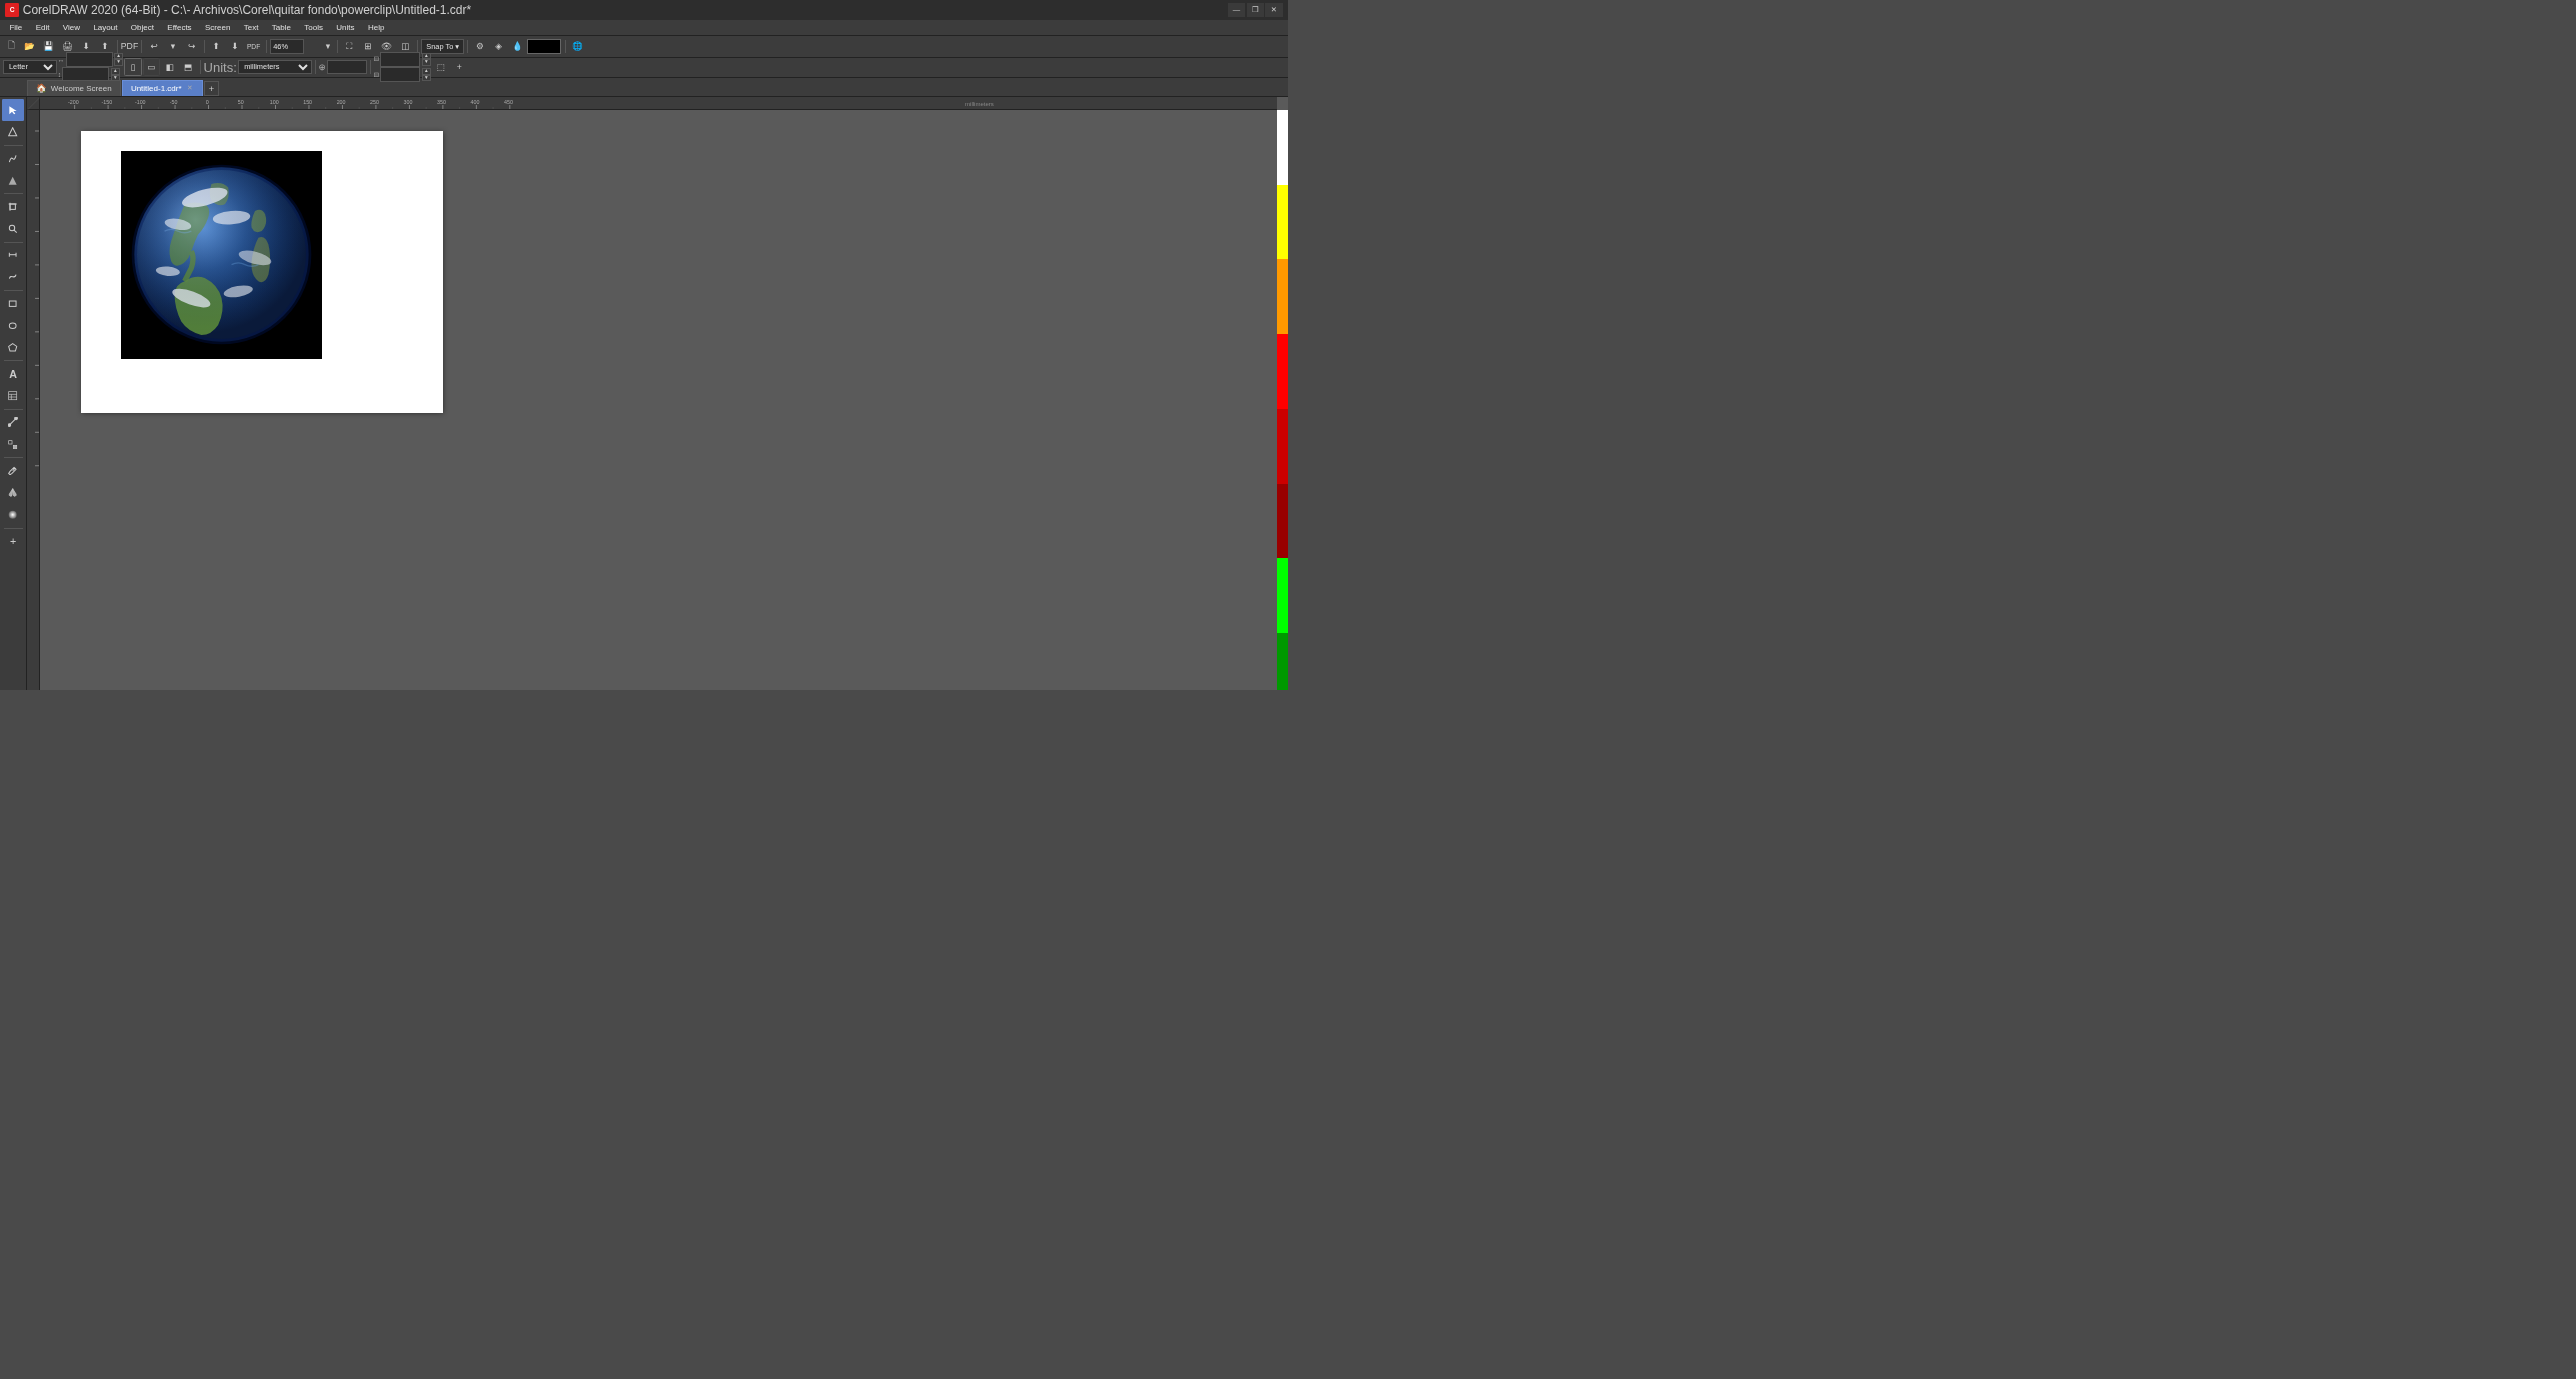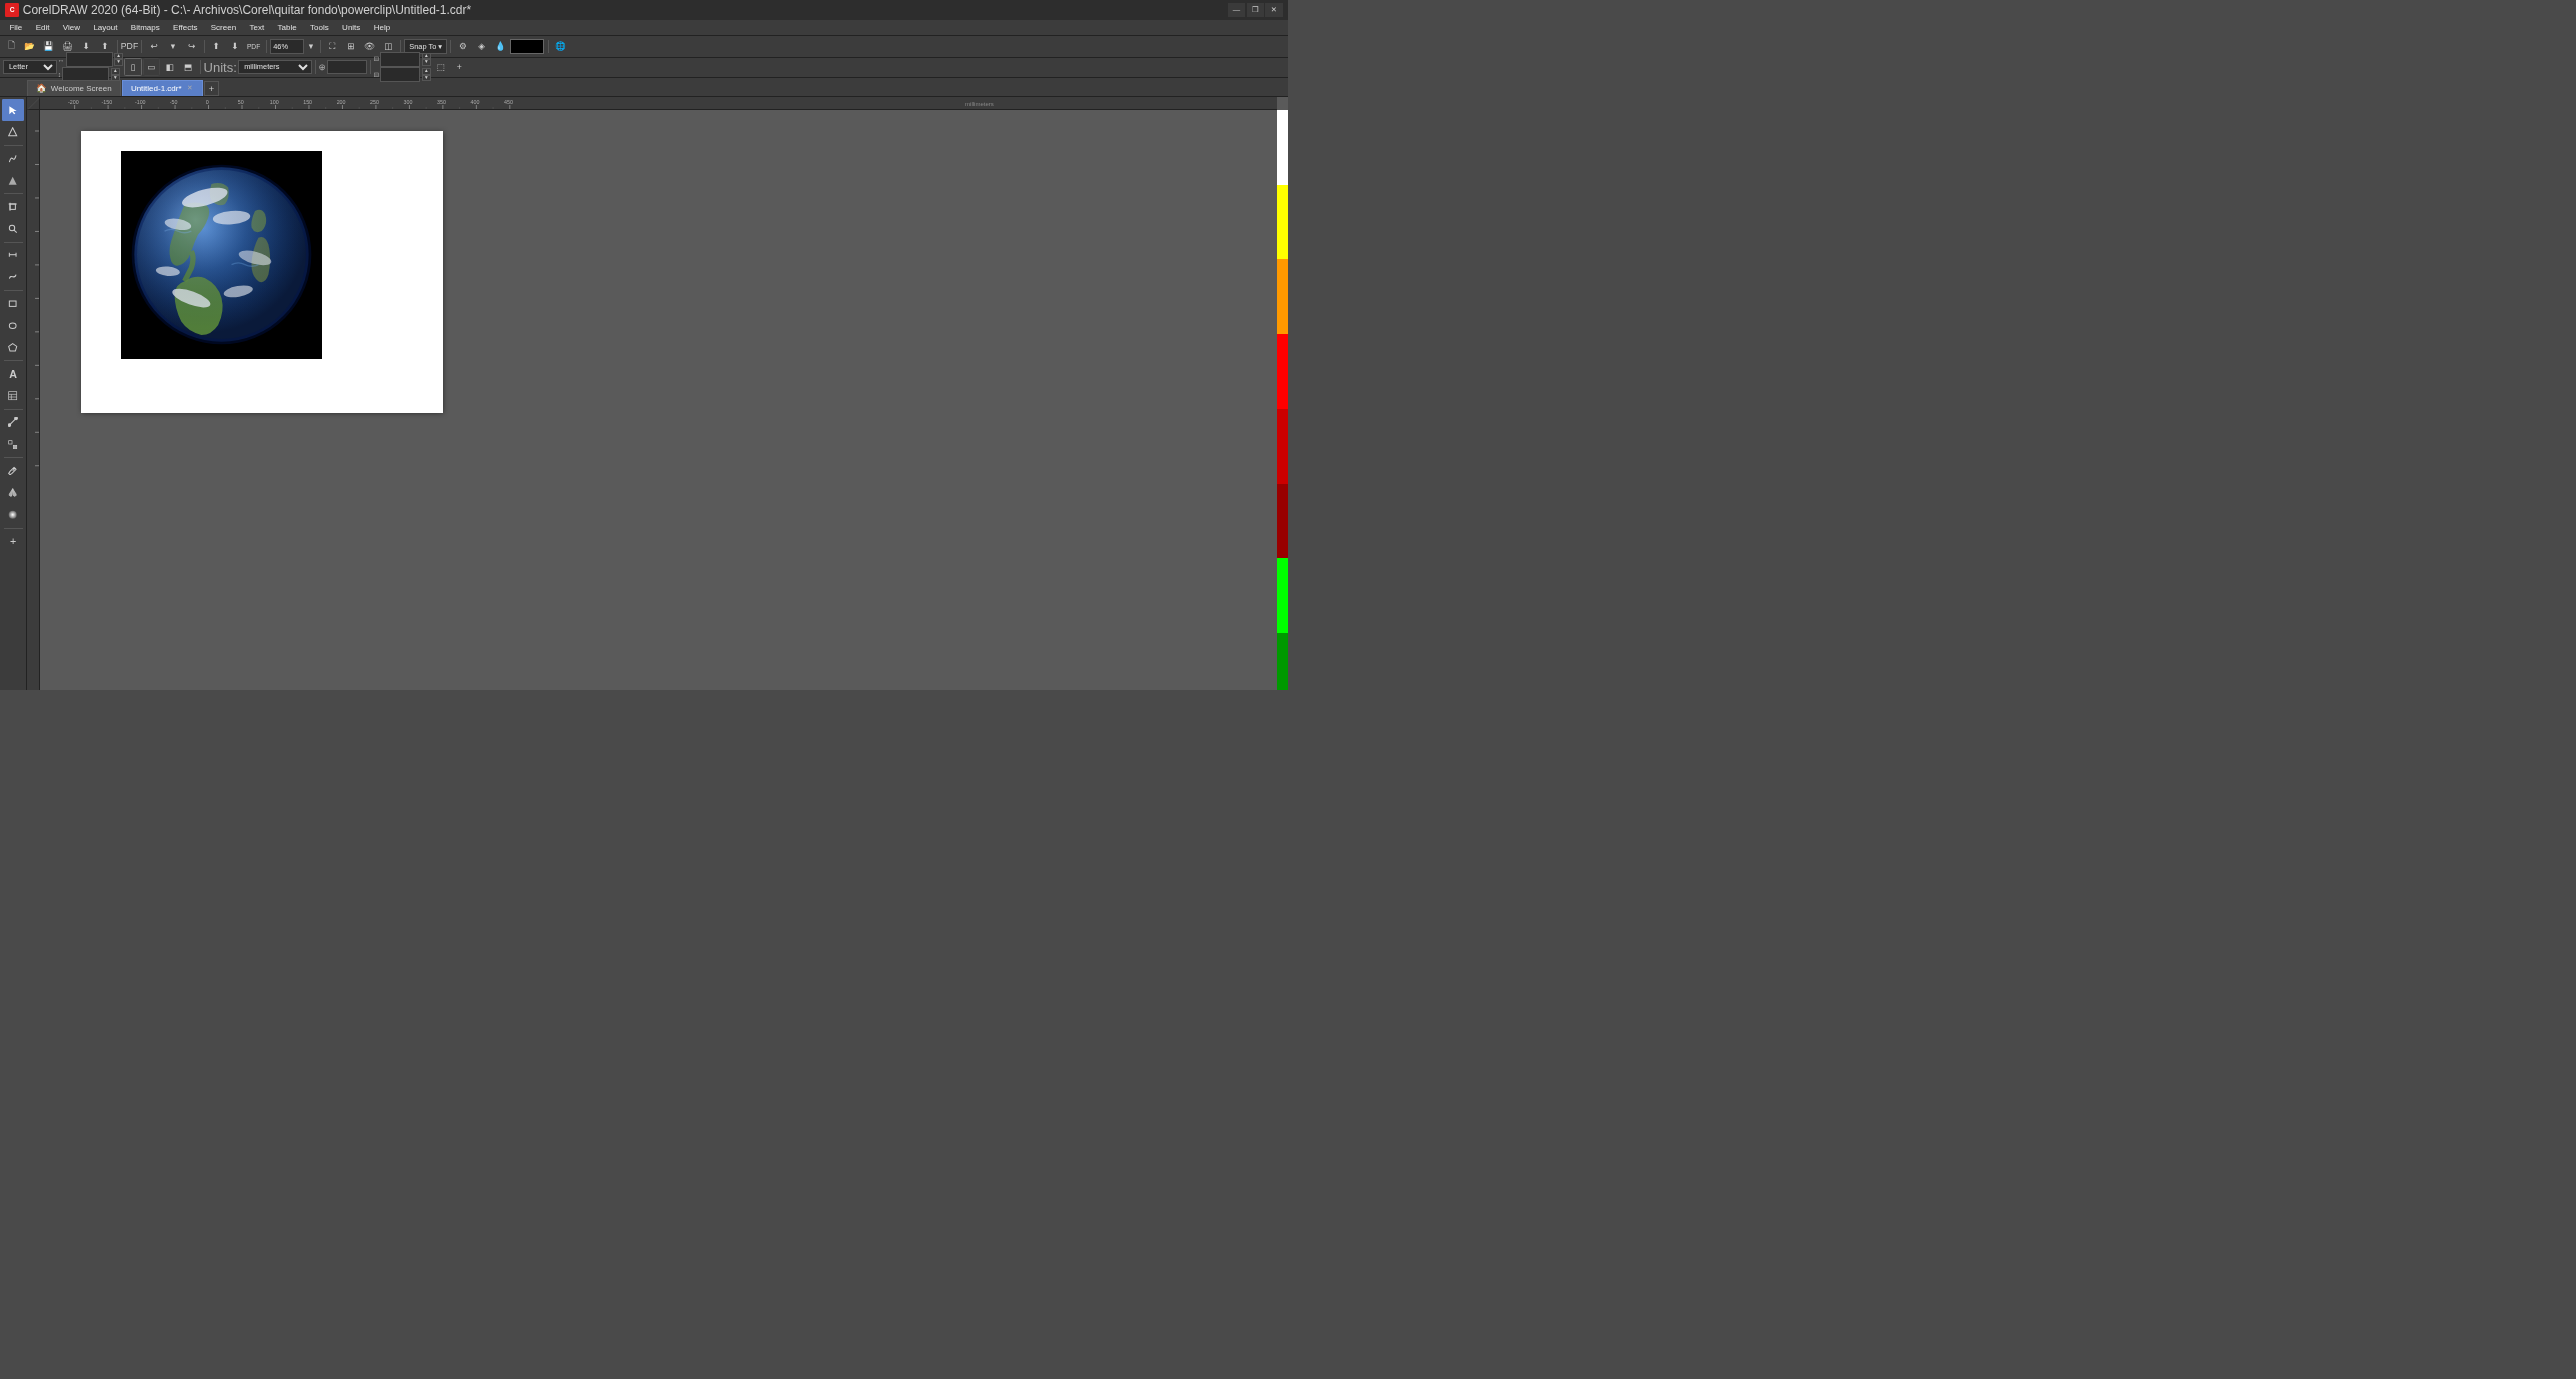--- a/index.html
+++ b/index.html
@@ -83,21 +83,21 @@
       background: transparent;
       border: 0.7px solid transparent;
       color: #ccc;
       cursor: pointer;
       display:flex;align-items:center;justify-content:center;
       font-size: 8.7px;
       border-radius: 1.3px;
     }
     .tb-separator { width: 0.7px; height: 13.4px; background: #555; margin: 0 2px; }
     .zoom-box {
-      display:flex;align-items:center;gap:2px;
+      display:flex;align-items:center;gap:19px;
     }
     .zoom-input {
       width:34px;height:14.8px;
       background:#2a2a2a;border:0.7px solid #555;
       color:#e0e0e0;padding:0 2.7px;font-size:7.4px;
     }
     .color-swatch {
       width: 34px; height: 14.8px;
       background: #000;
       border: 0.7px solid #666;
@@ -423,21 +423,21 @@
     <button class="win-btn">❐</button>
     <button class="win-btn close">✕</button>
   </div>
 </div>
 
 <div id="menu-bar">
   <span class="menu-item">File</span>
   <span class="menu-item">Edit</span>
   <span class="menu-item">View</span>
   <span class="menu-item">Layout</span>
-  <span class="menu-item">Bitmaps</span>
+  <span class="menu-item">Object</span>
   <span class="menu-item">Effects</span>
   <span class="menu-item">Screen</span>
   <span class="menu-item">Text</span>
   <span class="menu-item">Table</span>
   <span class="menu-item">Tools</span>
   <span class="menu-item">Units</span>
   <span class="menu-item">Help</span>
 </div>
 
 <div id="toolbar-main">

